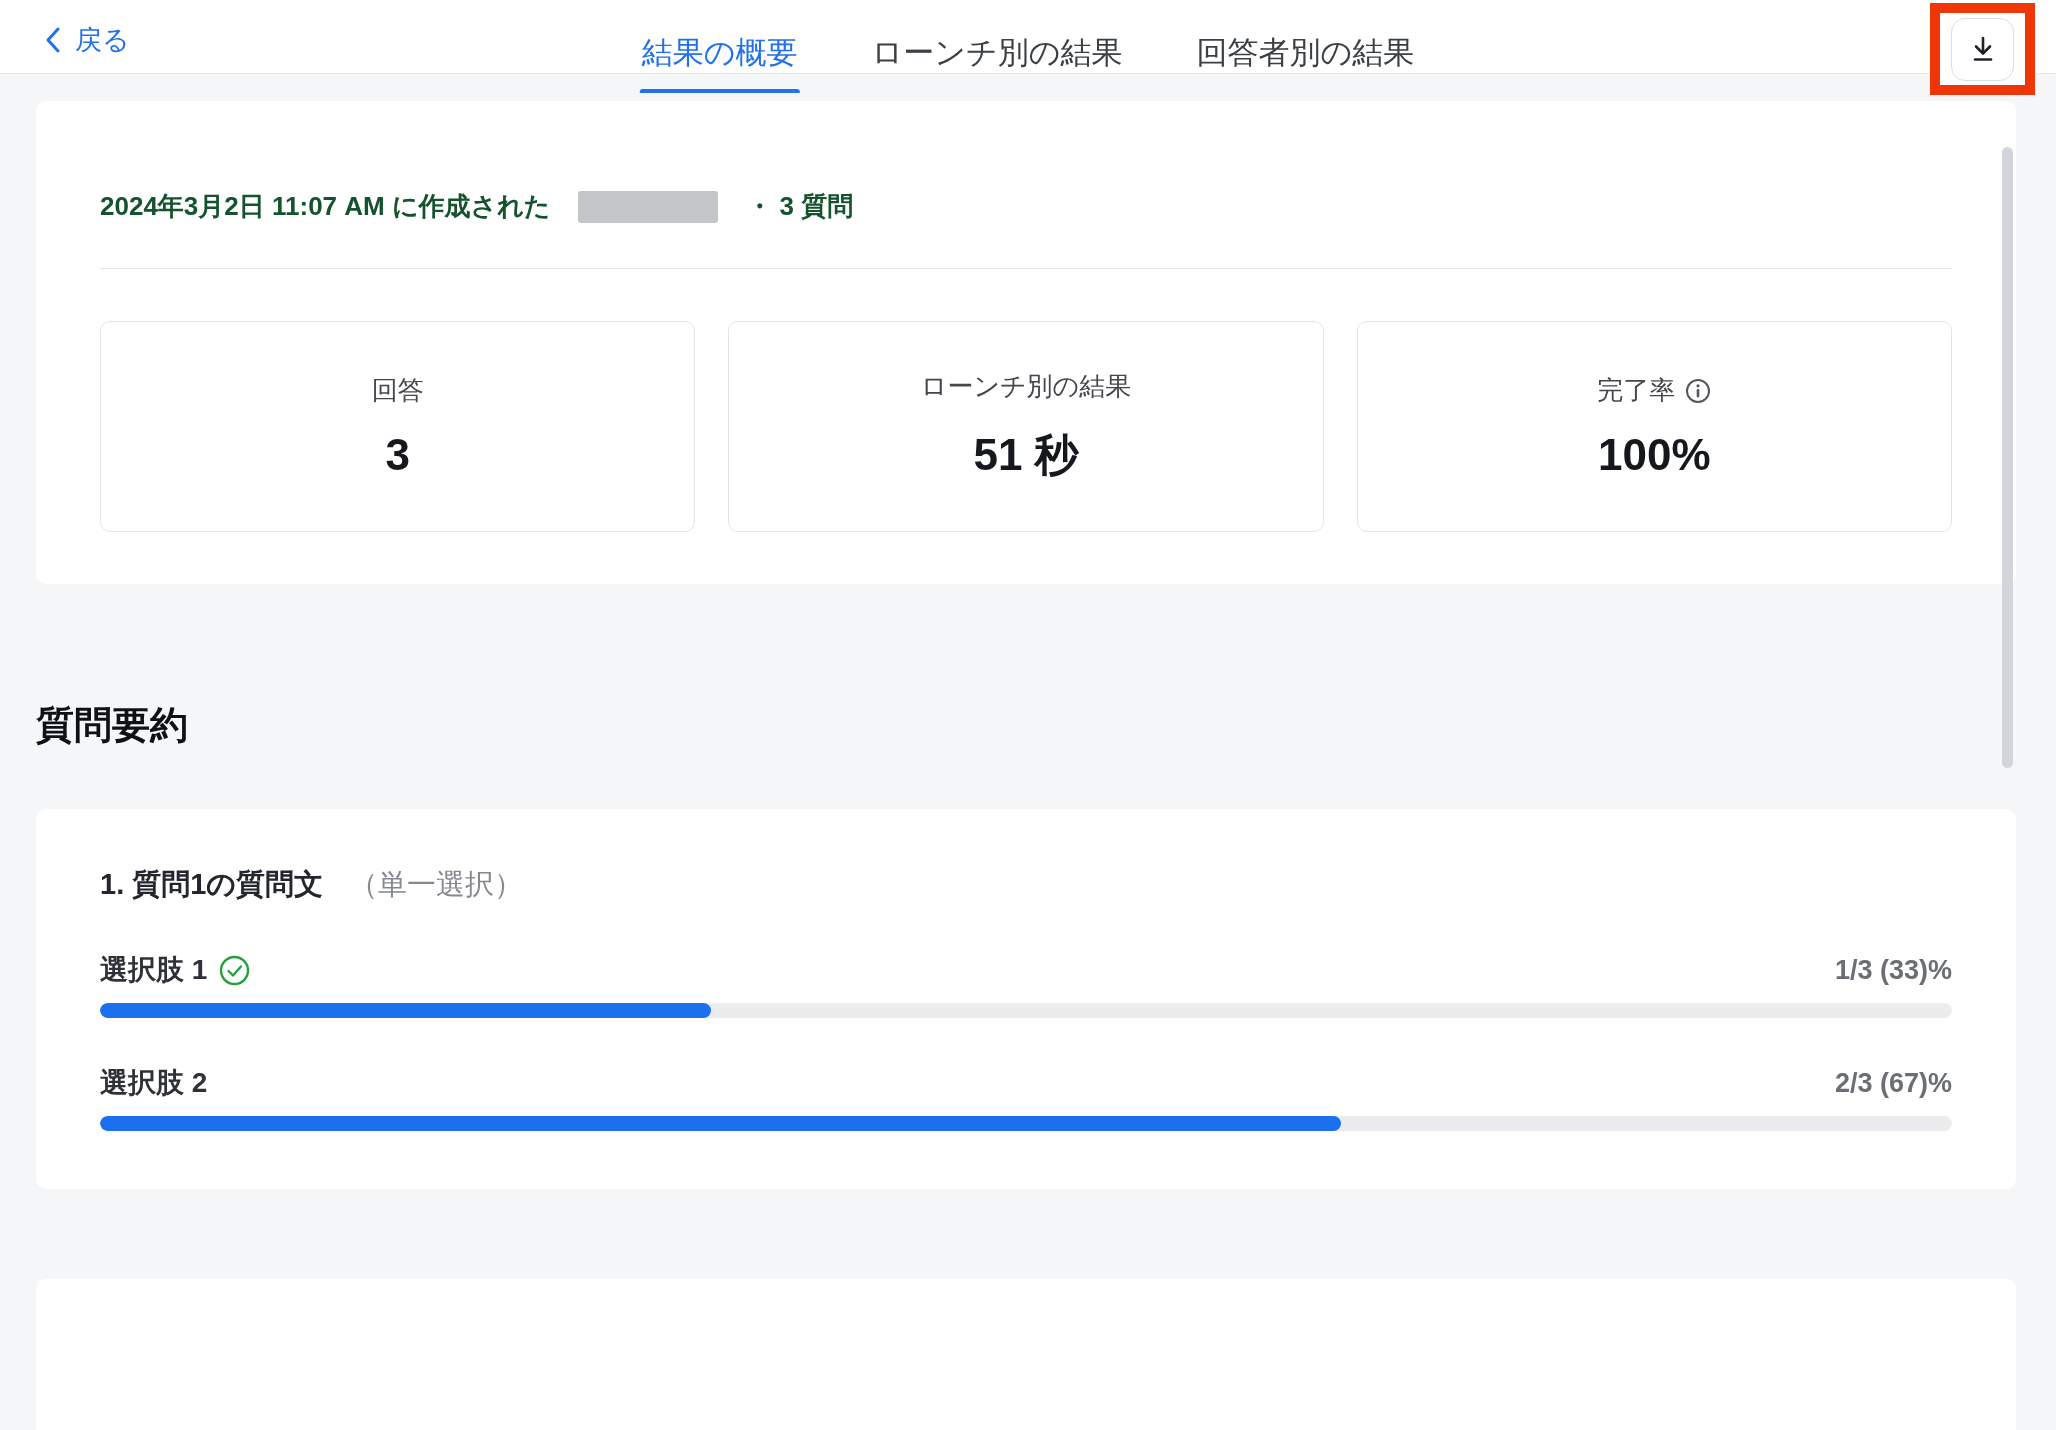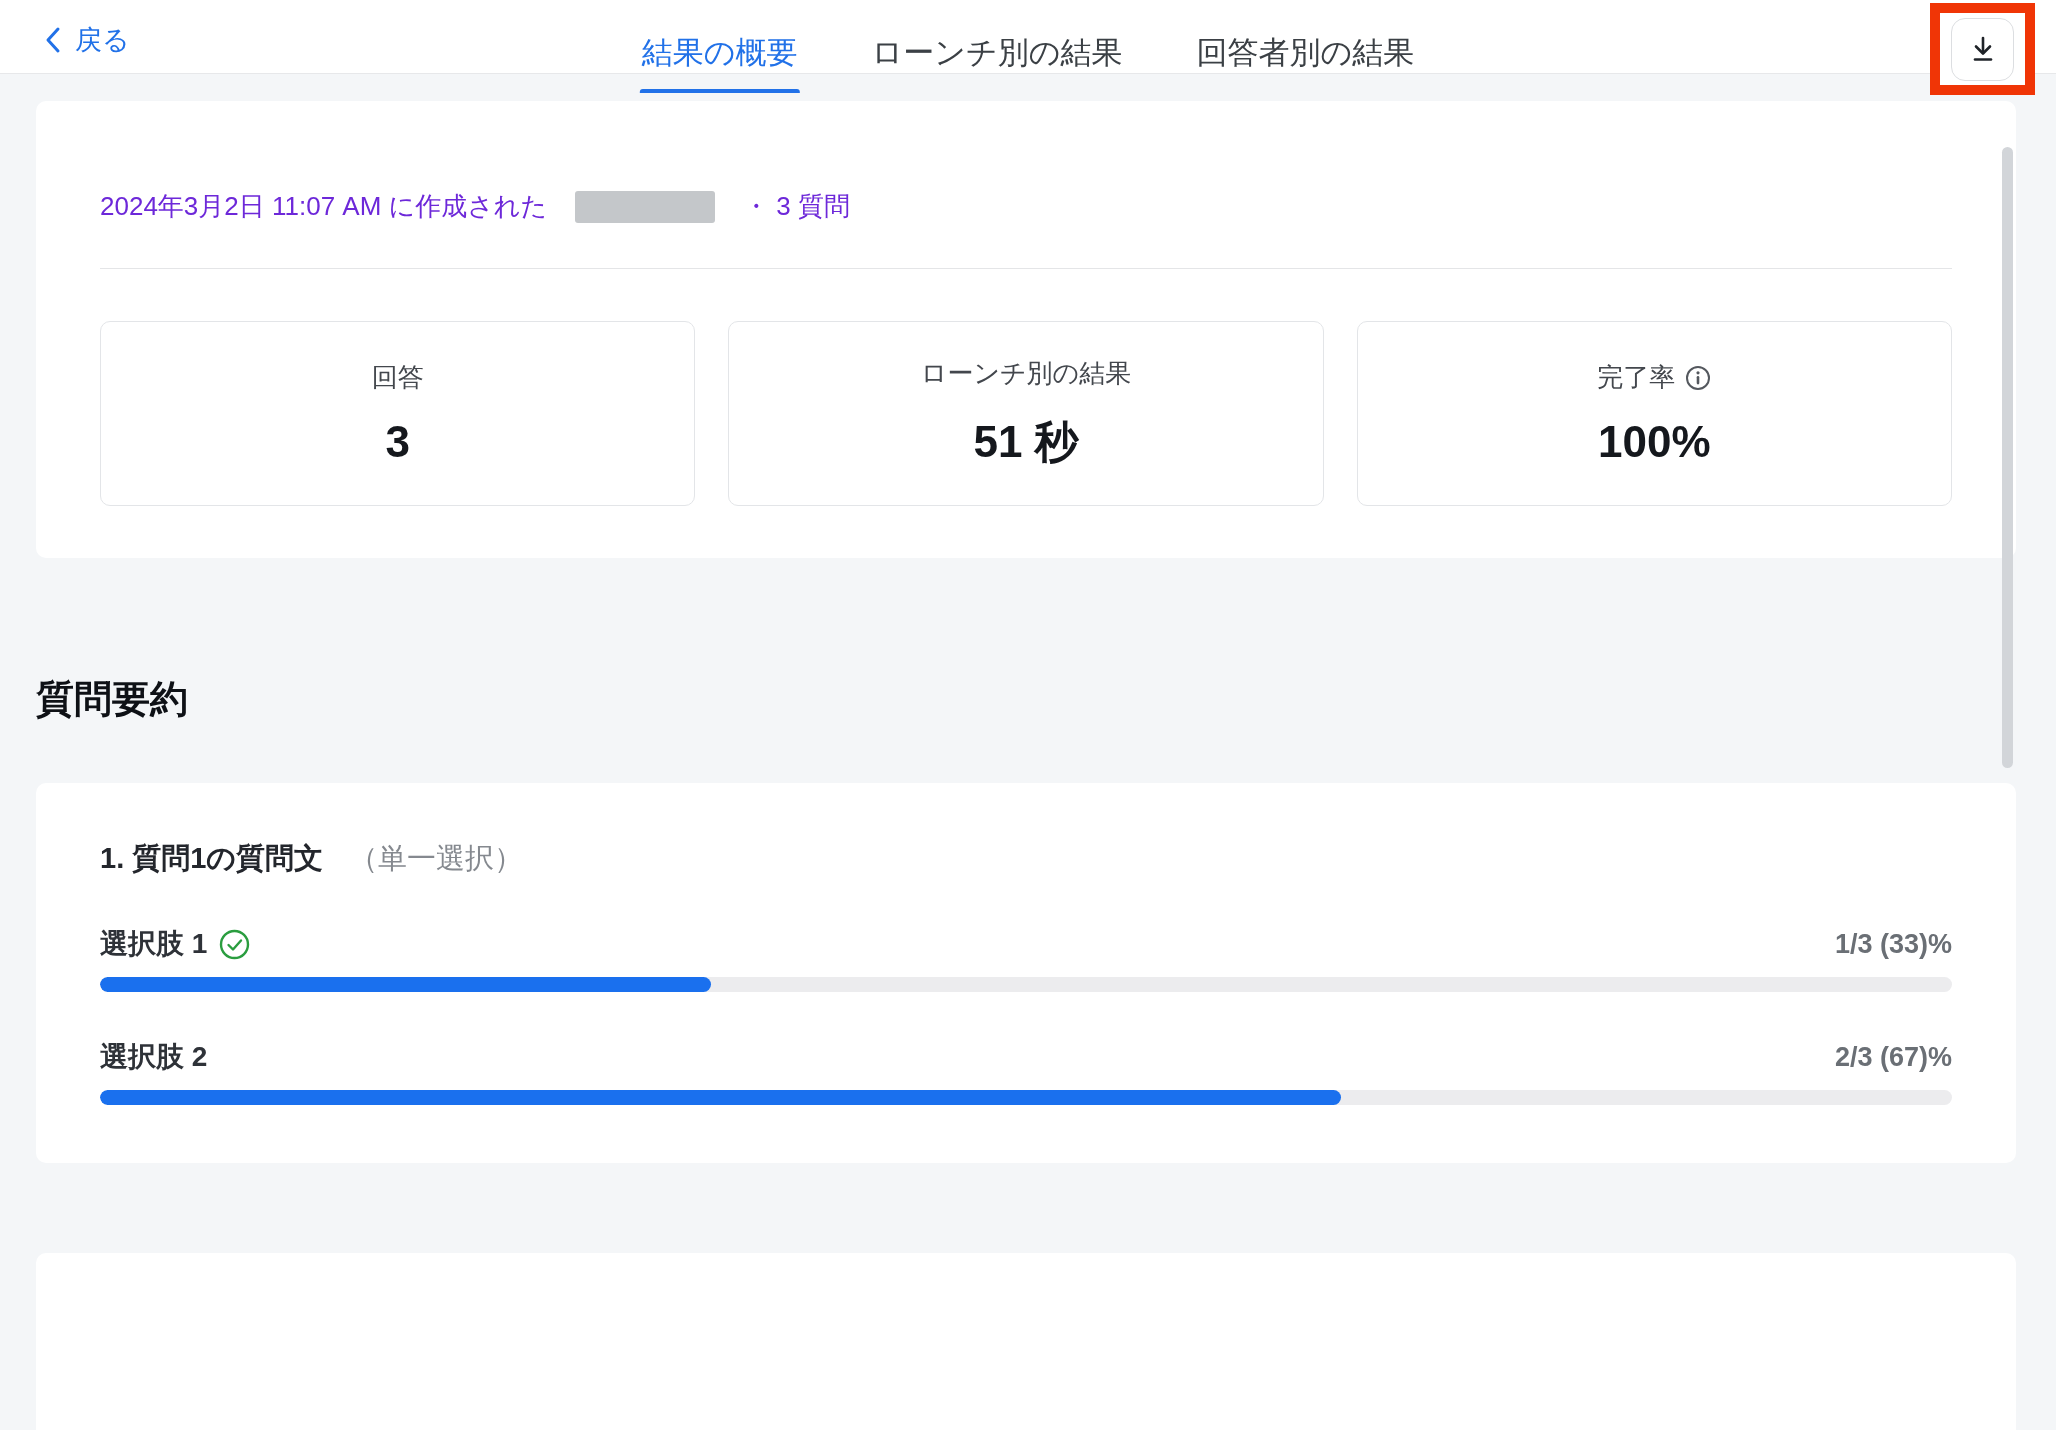--- a/index.html
+++ b/index.html
@@ -72,40 +72,40 @@
   }
   .overview-card {
     padding: 56px 64px 52px 64px;
   }
   .overview-title {
     font-size: 40px; font-weight: 700; color: #1b1e24;
     letter-spacing: 0.5px;
   }
   .overview-sub {
     margin-top: 32px;
-    font-size: 26px; color: #6d28d9;
-    display: flex; align-items: center; gap: 28px;
+    font-size: 26px; color: #14532d;
+    display: flex; align-items: center; gap: 28px; font-weight: bold;
   }
   .redacted {
     display: inline-block;
     width: 140px; height: 32px;
     background: #c4c7ca;
     border-radius: 3px;
   }
   .divider {
     margin-top: 44px;
     height: 1px; background: #e4e5e7;
   }
   .stats-row {
     margin-top: 52px;
     display: flex; gap: 33px;
   }
   .stat-card {
     flex: 1;
-    height: 185px;
+    height: 211px;
     border: 1px solid #e3e5e8;
     border-radius: 10px;
     display: flex; flex-direction: column;
     align-items: center; justify-content: center;
     gap: 22px;
   }
   .stat-label {
     font-size: 26px; color: #43474d;
     display: flex; align-items: center; gap: 10px;
   }

